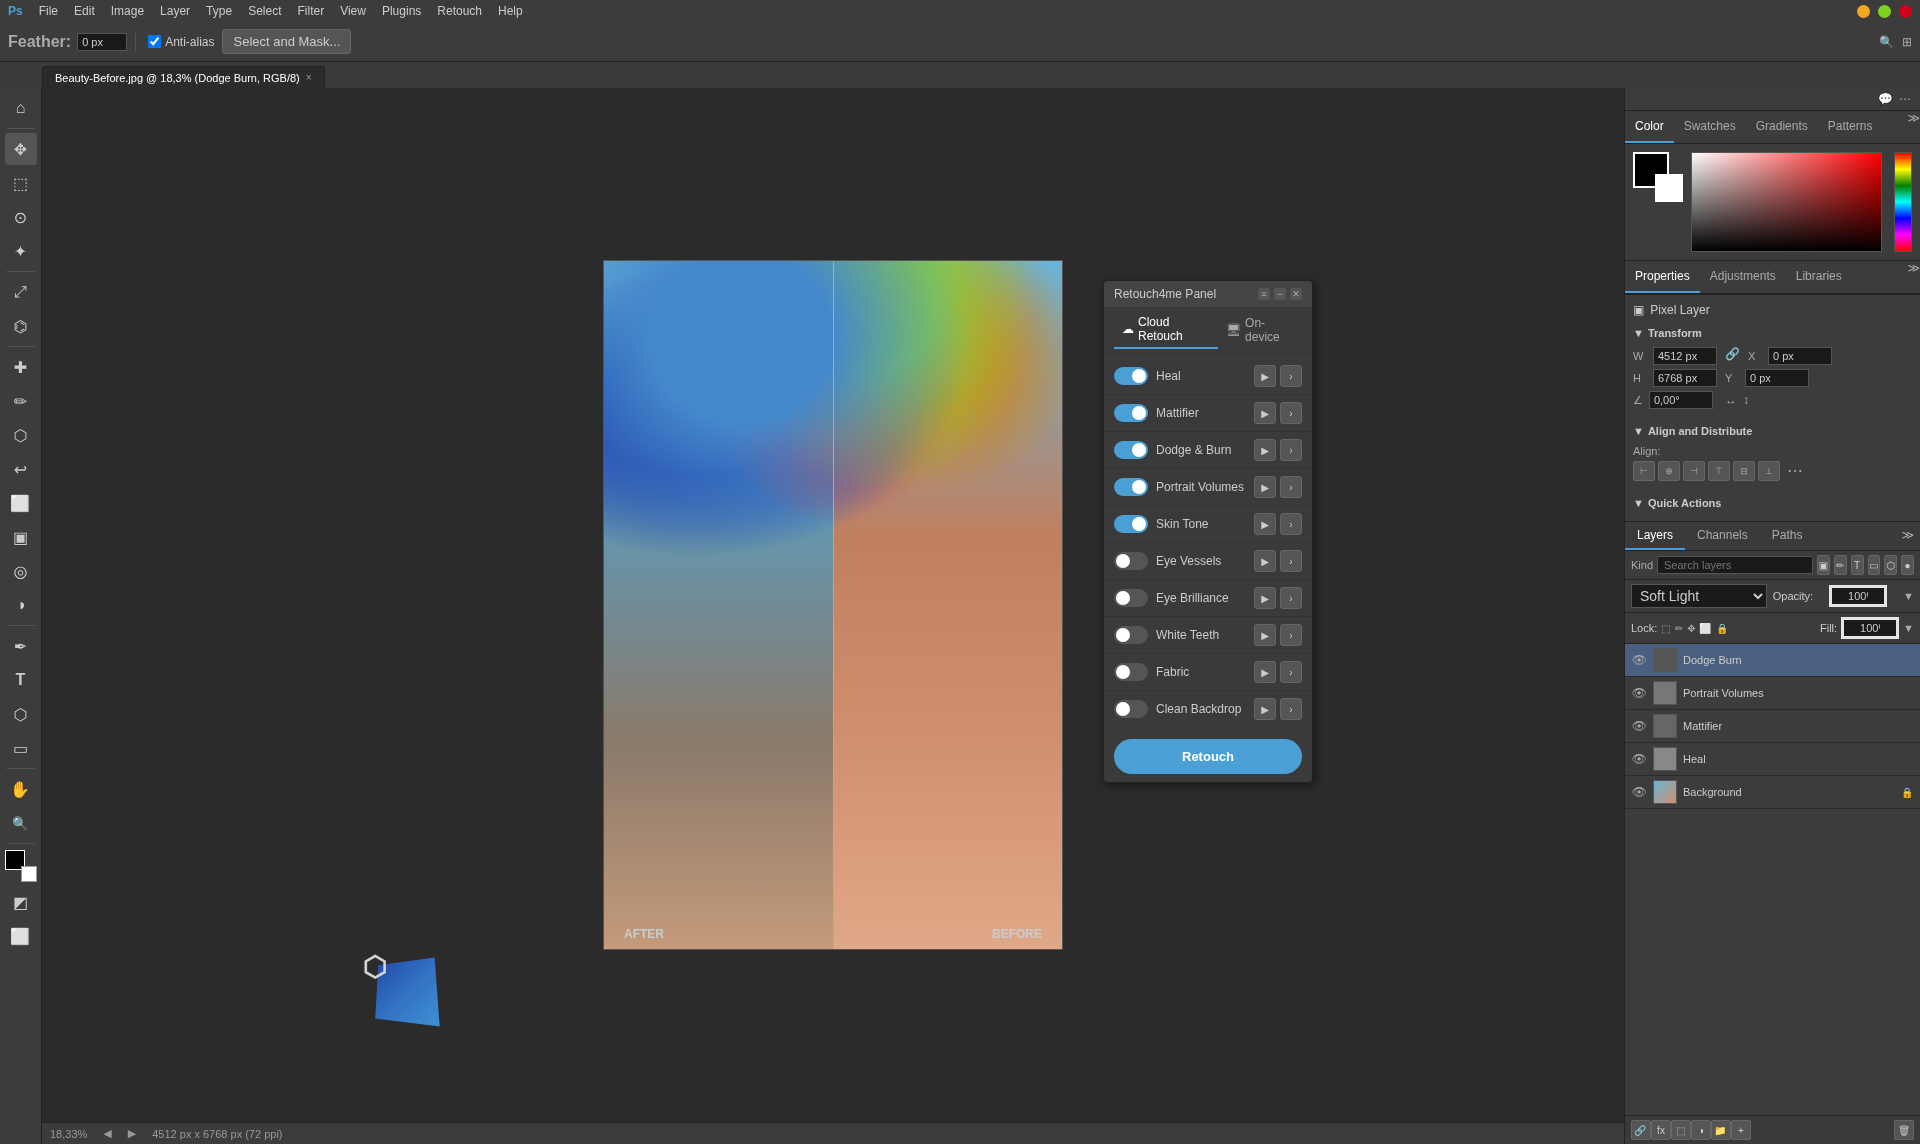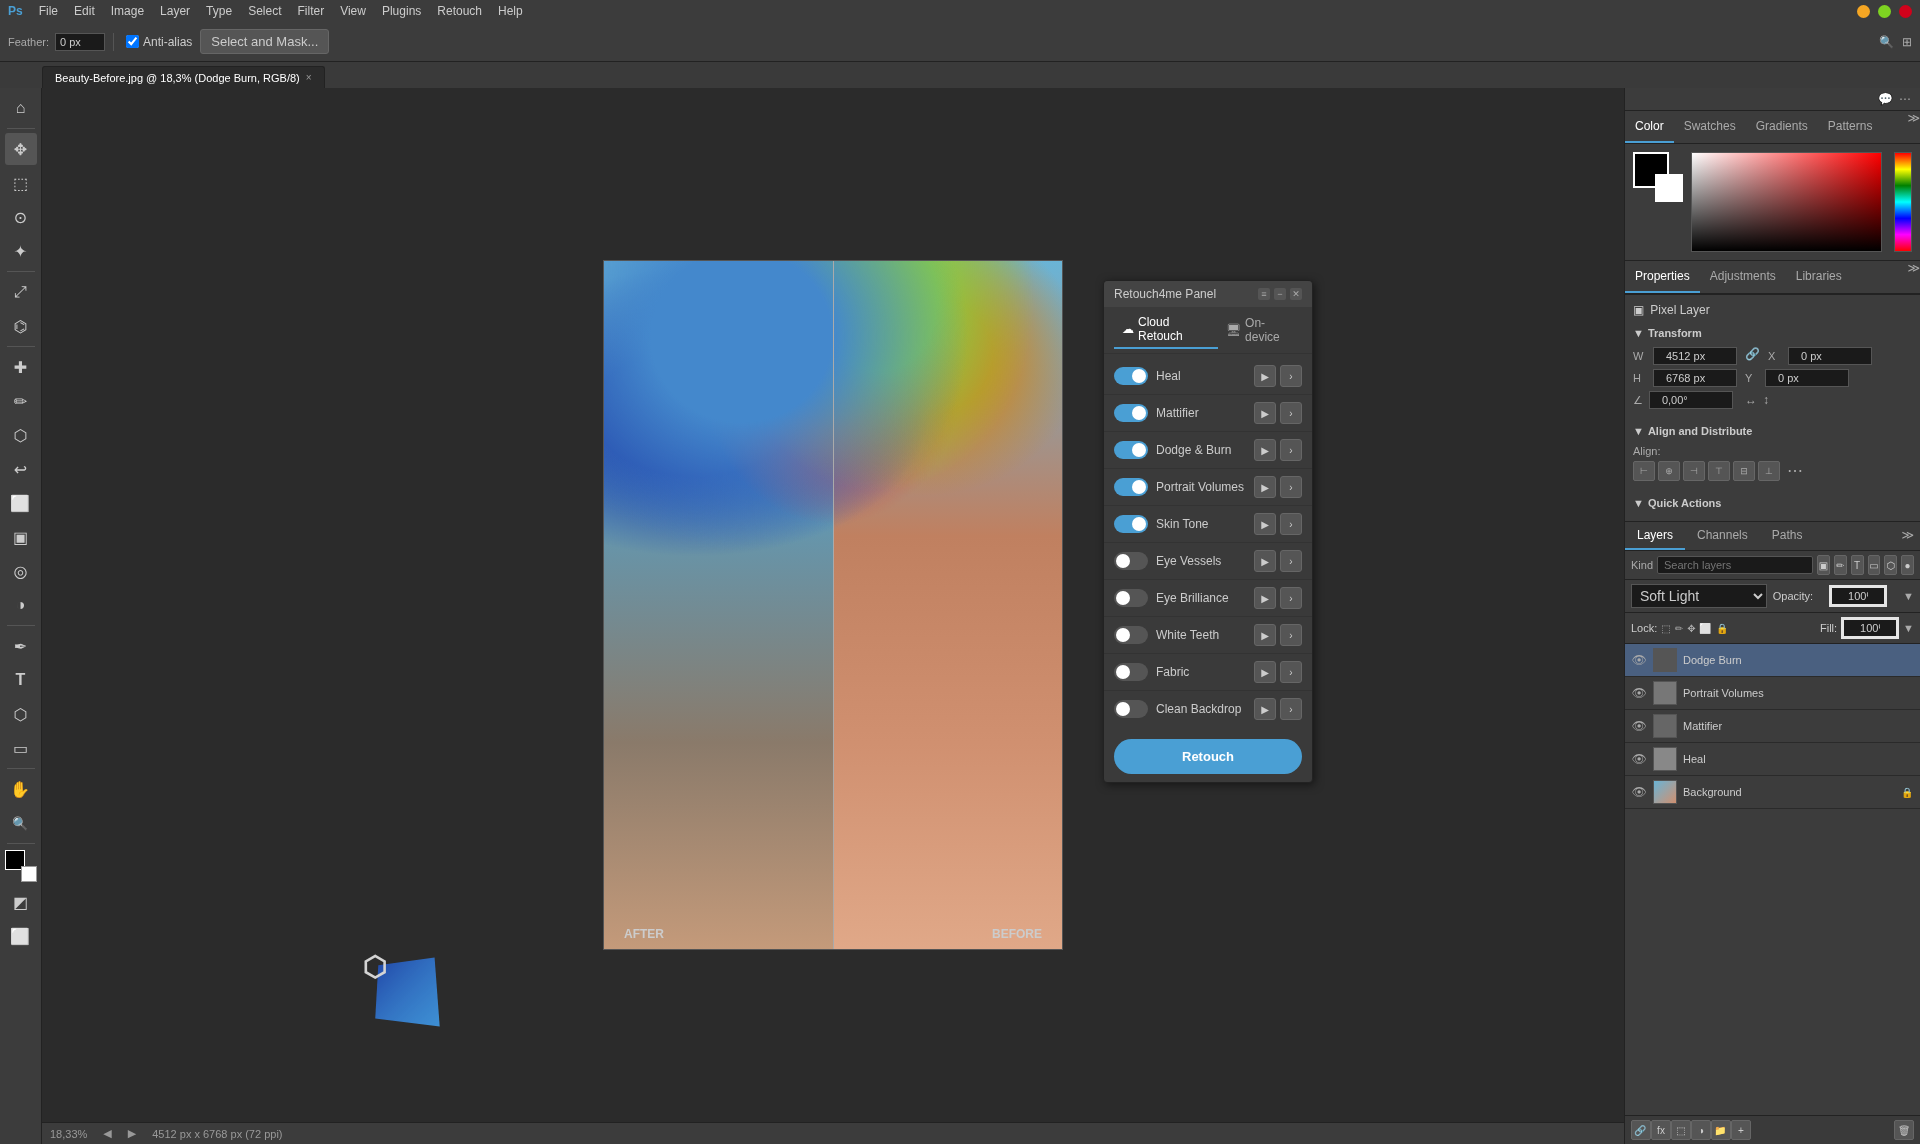--- a/index.html
+++ b/index.html
@@ -92,21 +92,21 @@
     .color-gradient-box { flex: 1; height: 100px; position: relative; background: linear-gradient(to right, white, red); border: 1px solid #555; cursor: crosshair; }
     .color-gradient-box::after { content: ''; position: absolute; top: 0; left: 0; width: 100%; height: 100%; background: linear-gradient(to bottom, transparent, black); }
     .color-bar { width: 18px; height: 100px; margin-left: 4px; background: linear-gradient(to bottom, red, yellow, green, cyan, blue, magenta, red); border: 1px solid #555; cursor: pointer; }
 
     
     .properties-panel { padding: 8px; border-top: 1px solid #222; }
     .section-header { display: flex; align-items: center; gap: 4px; padding: 4px 0; cursor: pointer; color: #ccc; font-size: 11px; font-weight: bold; }
     .section-body { padding: 4px 0 8px; }
     .prop-row { display: flex; align-items: center; gap: 6px; margin-bottom: 4px; }
     .prop-label { width: 14px; color: #aaa; font-size: 11px; }
-    .prop-input { background: #1a1a1a; border: 1px solid #555; color: #ccc; width: 84px; padding: 2px 12px; font-size: 11px; }
+    .prop-input { background: #1a1a1a; border: 1px solid #555; color: #ccc; width: 64px; padding: 2px 4px; font-size: 11px; }
     .prop-pair { display: flex; gap: 8px; }
     .lock-icon { color: #aaa; font-size: 12px; cursor: pointer; }
 
     
     .align-row { display: flex; gap: 3px; margin-bottom: 4px; }
     .align-btn { width: 22px; height: 20px; background: #555; border: 1px solid #666; color: #aaa; cursor: pointer; display: flex; align-items: center; justify-content: center; font-size: 9px; border-radius: 2px; }
     .more-btn { color: #aaa; font-size: 16px; cursor: pointer; margin-left: 4px; }
 
     
     .layers-panel { flex: 1; border-top: 1px solid #222; display: flex; flex-direction: column; overflow: hidden; }
@@ -156,21 +156,21 @@
   <span>Help</span>
   <div class="window-controls">
     <span class="win-btn win-min"></span>
     <span class="win-btn win-max"></span>
     <span class="win-btn win-close"></span>
   </div>
 </div>
 
 <div class="toolbar">
   <div class="toolbar-section">
-    <span style="color:#aaa;font-size:11px;">Feather:</span>
+    <span style="color:#aaa;font-size:16px;font-weight:bold;">Feather:</span>
     <input class="toolbar-input" value="0 px" style="">
   </div>
   <div class="toolbar-checkbox">
     <input type="checkbox" checked="" style="">
     <span>Anti-alias</span>
   </div>
   <button class="toolbar-action-btn">Select and Mask...</button>
   <div style="margin-left:auto;display:flex;gap:8px;">
     <span style="color:#aaa;cursor:pointer;">🔍</span>
     <span style="color:#aaa;cursor:pointer;">⊞</span>

